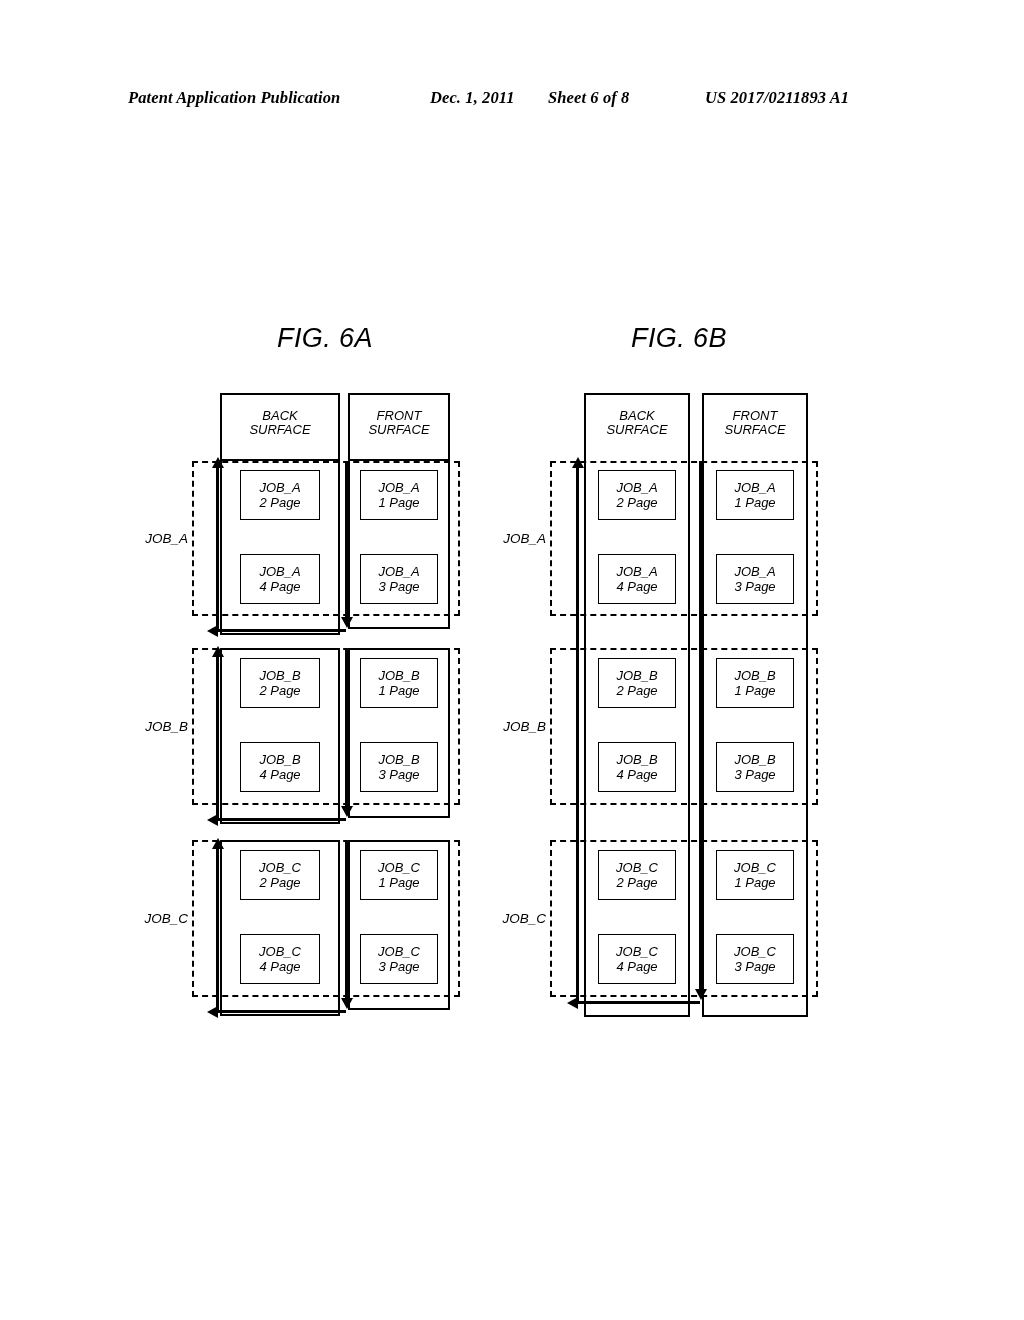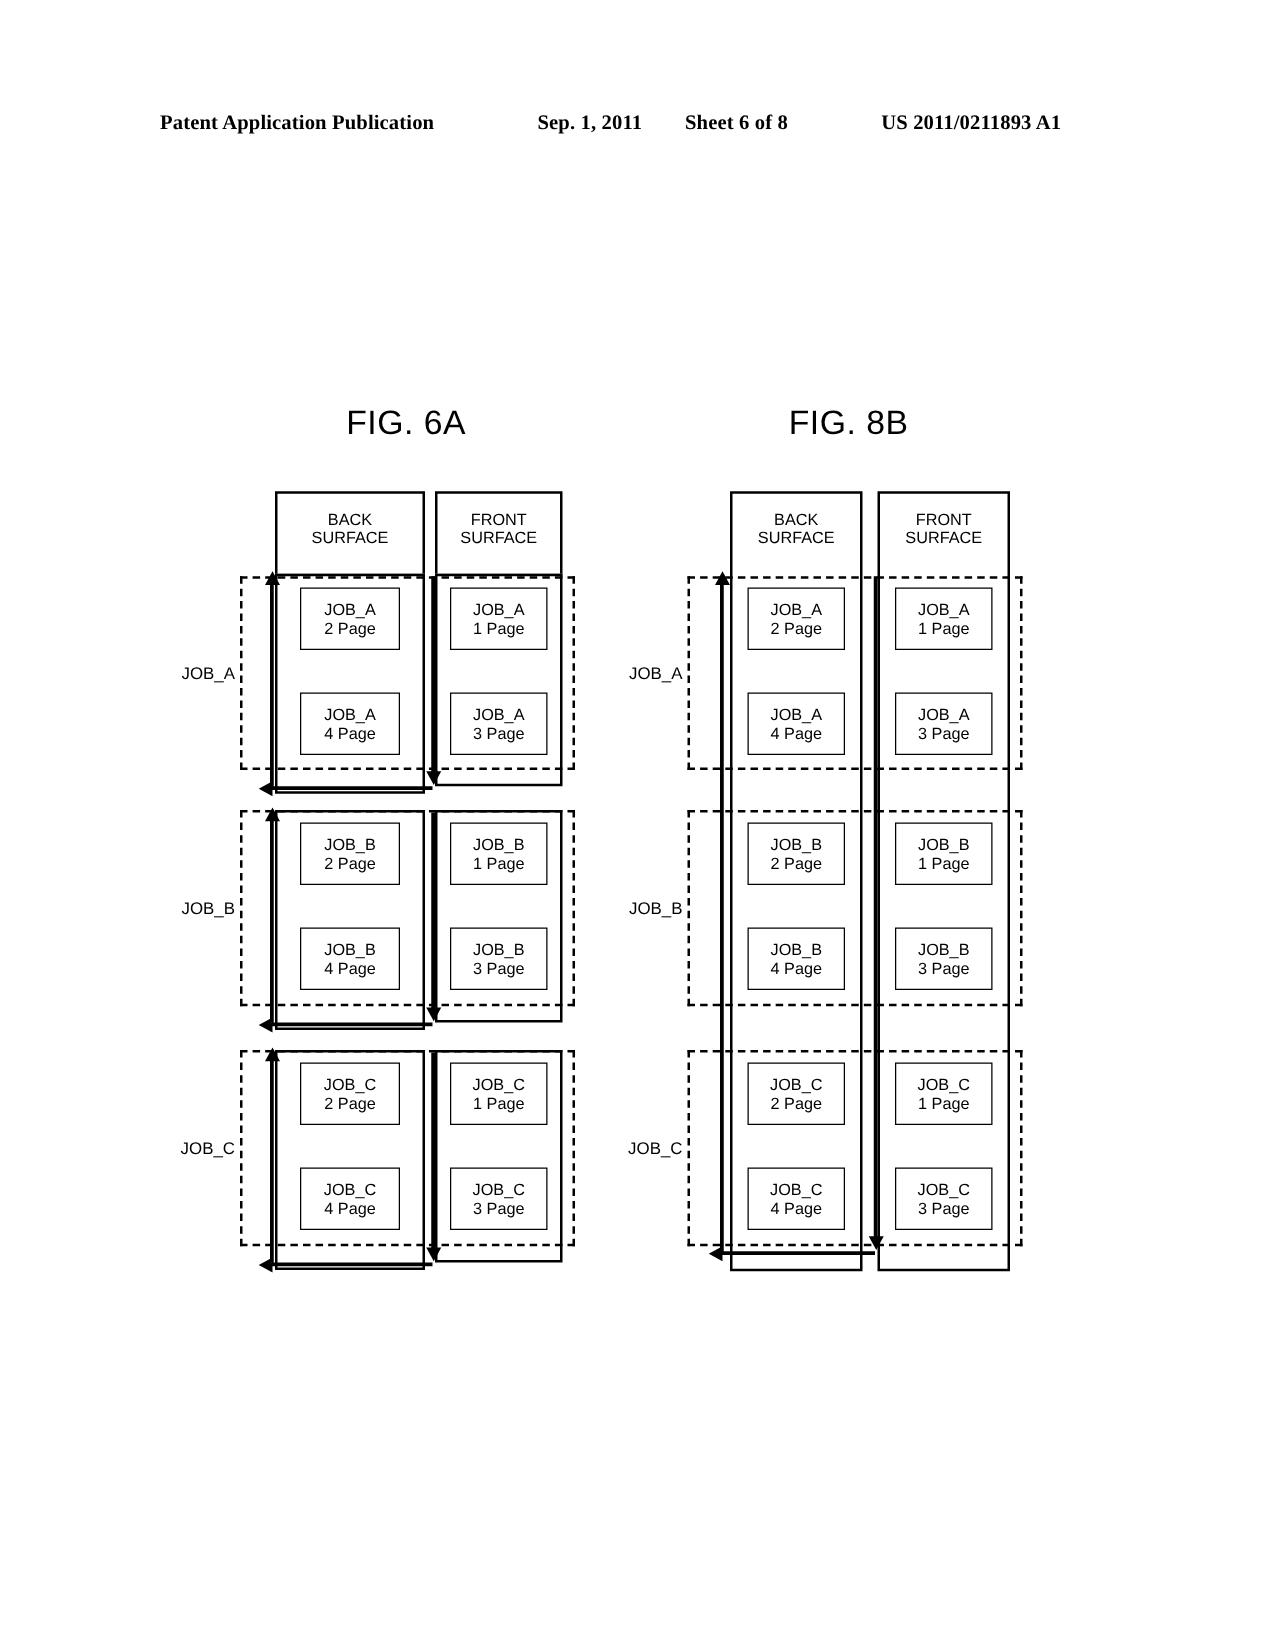--- a/index.html
+++ b/index.html
@@ -1,21 +1,21 @@
 <!DOCTYPE html>
 <html><head>
 <meta charset="utf-8">
 <style>
   html,body{margin:0;padding:0;}
   body{
     width:1024px;height:1320px;background:#ffffff;
     font-family:"Liberation Sans", sans-serif;
     color:#000;position:relative;overflow:hidden;
   }
-  .sheet{position:absolute;inset:0;}
+  .sheet{position:absolute;inset:0;font-style:italic;}
 
   
   .hdr{
     position:absolute;top:88px;left:0;width:1024px;
     font-family:"Liberation Serif", serif;
     font-weight:bold;font-size:16.5px;letter-spacing:.1px;
     white-space:nowrap;
   }
   .hdr span{position:absolute;top:0;}
   .hdr .h1{left:128px;}
@@ -68,23 +68,23 @@
     border-right:11px solid #000;
   }
 </style>
 </head>
 <body>
 
 <div class="sheet">
 
   <div class="hdr">
     <span class="h1">Patent Application Publication</span>
-    <span class="h2">Sep. 1, 2011</span>
+    <span class="h2">Dec. 1, 2011</span>
     <span class="h3">Sheet 6 of 8</span>
-    <span class="h4">US 2011/0211893 A1</span>
+    <span class="h4">US 2017/0211893 A1</span>
   </div>
 
   <div class="figtitle" id="fig6a-title">FIG. 6A</div>
 
   <div>
 
     <div class="col-rect" style="left:220px;top:393px;width:120px;height:68px;"></div>
     <div class="col-rect" style="left:348px;top:393px;width:102px;height:68px;"></div>
     <div class="col-head" style="left:220px;top:409px;width:120px;">
       <div>BACK</div>
@@ -180,21 +180,21 @@
       </div>
       <div class="vline" style="left:216px;top:847px;height:165px;"></div>
       <div class="arrow-up" style="left:211.5px;top:838px;"></div>
       <div class="vline" style="left:345px;top:842px;height:157px;"></div>
       <div class="arrow-down" style="left:340.5px;top:998px;"></div>
       <div class="hline" style="left:216px;top:1010px;width:130px;"></div>
       <div class="arrow-left" style="left:207px;top:1005.5px;"></div>
     </div>
   </div>
 
-  <div class="figtitle" id="fig6b-title">FIG. 8B</div>
+  <div class="figtitle" id="fig6b-title">FIG. 6B</div>
 
   <div>
 
     <div class="col-rect" style="left:584px;top:393px;width:106px;height:624px;"></div>
     <div class="col-rect" style="left:702px;top:393px;width:106px;height:624px;"></div>
     <div class="col-head" style="left:584px;top:409px;width:106px;">
       <div>BACK</div>
       <div>SURFACE</div>
     </div>
     <div class="col-head" style="left:702px;top:409px;width:106px;">

